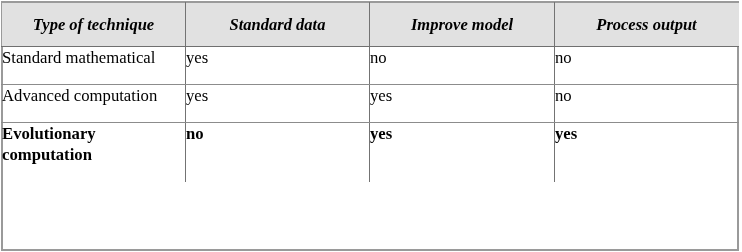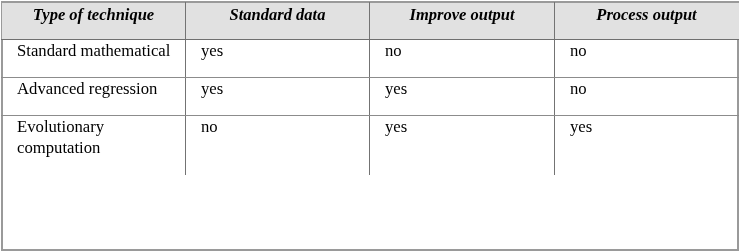--- a/index.html
+++ b/index.html
@@ -1,69 +1,69 @@
 <!DOCTYPE html>
 <html><head>
 <meta charset="utf-8">
 <title>Type of technique comparison table</title>
 <style>
   html,body{margin:0;padding:0;background:#ffffff;}
   body{width:742px;height:252px;overflow:hidden;
        font-family:"Liberation Serif",serif;color:#000000;}
   .doc-table{position:absolute;left:1px;top:2px;width:737px;
        border-collapse:collapse;table-layout:fixed;transform:translateZ(0);}
-  .doc-table td,.doc-table th{padding:2px;vertical-align:top;box-sizing:border-box;}
+  .doc-table td,.doc-table th{padding:12px;vertical-align:top;box-sizing:border-box;}
   th.hdr-cell{background:#e1e1e1;font-weight:bold;font-style:italic;text-align:center;
        font-size:16.5px;height:37px;line-height:19px;
        border-top:1px solid transparent;
        border-left:1px solid #737373;border-right:1px solid #737373;
        border-bottom:1.5px solid #6f6f6f;}
   th.col-first{border-left-color:transparent;}
   th.col-last{border-right-color:transparent;}
   td.body-cell{font-size:16.7px;line-height:20.8px;text-align:left;
-       padding:1px 7px 0 15px;
+       padding:1px 7px 0 0;
        border-left:1px solid #737373;border-right:1px solid #737373;
        border-bottom:1px solid #8c8c8c;margin-top:44px;}
   td.col-first{border-left-color:transparent;}
   td.col-last{border-right-color:transparent;}
   tr.row-last td.body-cell{border-bottom-color:transparent;}
   .table-frame{position:absolute;left:1px;top:1px;width:738px;height:250px;
        border:2px solid #9a9a9a;box-sizing:border-box;pointer-events:none;}
   tr.r0,tr.r1,tr.r2{height:38px;}
   tr.r3{height:37px;}
-  tr.r4{height:59px;}
+  tr.r4{height:59px;font-weight:bold;}
 </style>
 </head>
 <body>
 
 <div class="table-frame"></div>
 <table class="doc-table">
   <colgroup>
     <col style="width:184px">
       <col style="width:184px">
       <col style="width:185px">
       <col style="width:184px">
   </colgroup>
   <thead>
     <tr class="header-row">
       <th class="hdr-cell col-first">Type of technique</th>
       <th class="hdr-cell">Standard data</th>
-      <th class="hdr-cell">Improve output</th>
+      <th class="hdr-cell">Improve model</th>
       <th class="hdr-cell col-last">Process output</th>
     </tr>
   </thead>
   <tbody>
     <tr class="r0">
       <td class="body-cell col-first">Standard mathematical</td>
       <td class="body-cell">yes</td>
       <td class="body-cell">no</td>
       <td class="body-cell col-last">no</td>
     </tr>
     <tr class="r2">
-      <td class="body-cell col-first">Advanced regression</td>
+      <td class="body-cell col-first">Advanced computation</td>
       <td class="body-cell">yes</td>
       <td class="body-cell">yes</td>
       <td class="body-cell col-last">no</td>
     </tr>
     <tr class="r4 row-last">
       <td class="body-cell col-first">Evolutionary computation</td>
       <td class="body-cell">no</td>
       <td class="body-cell">yes</td>
       <td class="body-cell col-last">yes</td>
     </tr>

